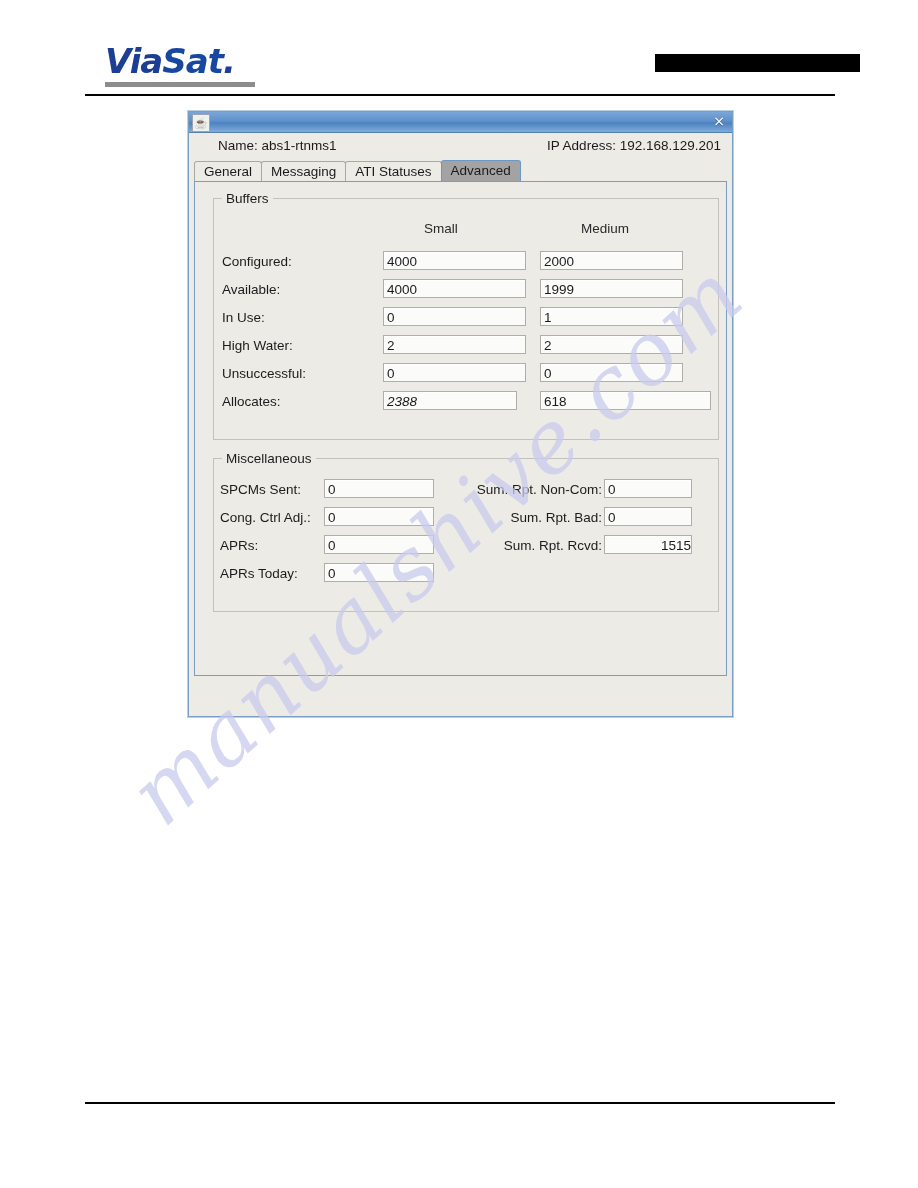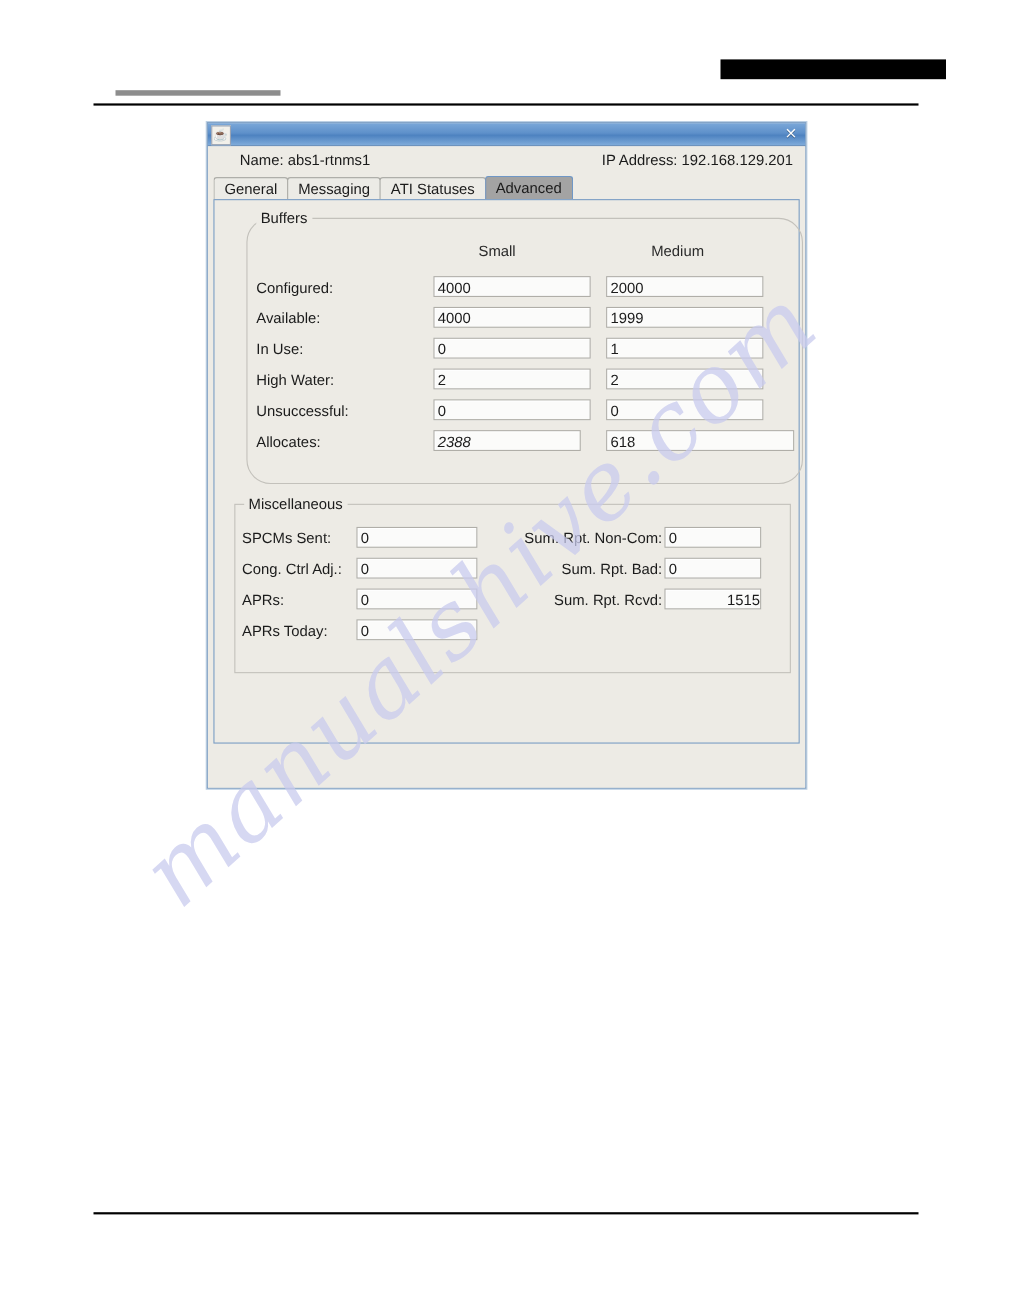--- a/index.html
+++ b/index.html
@@ -223,25 +223,24 @@
     top: -8px;
     left: 8px;
     padding: 0 4px;
     background: #edebe5;
     font-size: 13.5px;
     color: #1b1b1b;
     white-space: nowrap;
   }
 
   #buffers-group {
-    left: 29px;
+    left: 18px;
     top: 16px;
     width: 504px;
     height: 240px;
-    border-radius: 22px;
   }
   #misc-group {
     left: 18px;
     top: 276px;
     width: 504px;
     height: 152px;
   }
 
   .col-head {
     position: absolute;
@@ -304,20 +303,21 @@
     top: 16px;
     font-size: 13.5px;
     color: #1b1b1b;
     white-space: nowrap;
   }
 </style>
 </head>
 <body>
 
 <div id="page-header-logo">
+  <div class="logo-text"><span>Via</span><span class="accent">Sat</span><span>.</span></div>
   <div class="logo-bar"></div>
 </div>
 
 <div id="redaction-bar"></div>
 <div id="header-rule"></div>
 <div id="footer-rule"></div>
 
 <div id="dialog">
 
   <div id="titlebar">

